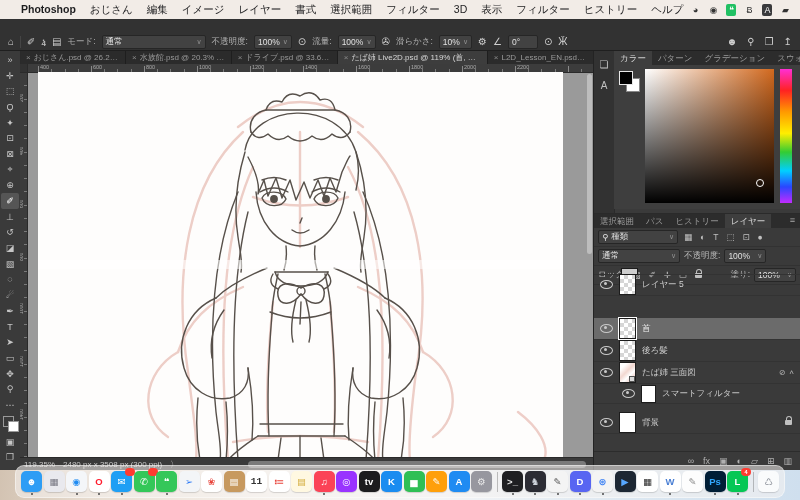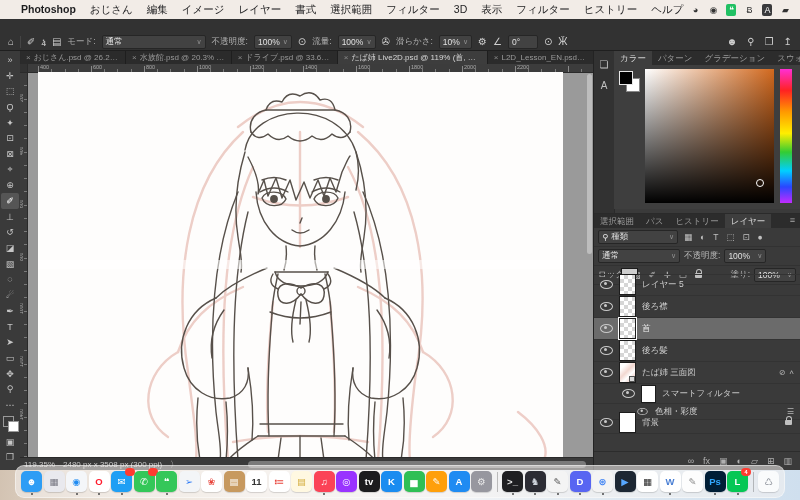--- a/index.html
+++ b/index.html
@@ -468,25 +468,20 @@
 
         <div class="llist">
           <div class="partial">
               <span class="pthumb"></span>
             </div>
           <div class="lrow" style="top:6px">
             <span class="eye"></span>
             <span class="thumb"></span>
             <span class="lname">レイヤー 5</span>
           </div>
-          <div class="lrow" style="top:28px">
-            <span class="eye"></span>
-            <span class="thumb"></span>
-            <span class="lname">後ろ襟</span>
-          </div>
           <div class="lrow active" style="top:50px">
             <span class="eye"></span>
             <span class="thumb sel-th"></span>
             <span class="lname">首</span>
           </div>
           <div class="lrow" style="top:72px">
             <span class="eye"></span>
             <span class="thumb"></span>
             <span class="lname">後ろ髪</span>
           </div>
@@ -497,27 +492,20 @@
             <span class="rgroup">
               <span>⊘</span>
               <span>˄</span>
             </span>
           </div>
           <div class="lrow indent1" style="top:116px;height:20px">
             <span class="eye"></span>
             <span class="thumb white" style="height:16px;width:13px"></span>
             <span class="lname">スマートフィルター</span>
           </div>
-          <div class="lrow indent2" style="top:136px;height:16px">
-            <span class="eye" style="transform:scale(0.8)"></span>
-            <span class="lname">色相・彩度</span>
-            <span class="rgroup">
-                <span>☰</span>
-              </span>
-          </div>
           <div class="lrow" style="top:144px">
             <span class="eye"></span>
             <span class="thumb white"></span>
             <span class="lname">背景</span>
             <span class="rgroup">
                 <span class="lock-css"></span>
               </span>
           </div>
         </div>
 
@@ -574,21 +562,21 @@
 
       </span>
       <span class="dicon" style="background: rgb(255, 255, 255); color: rgb(232, 69, 60);">
         <span class="dglyph">❀</span>
 
       </span>
       <span class="dicon" style="background: rgb(199, 153, 95); color: rgb(255, 255, 255);">
         <span class="dglyph">▤</span>
 
       </span>
-      <span class="dicon" style="background: rgb(255, 255, 255); color: rgb(51, 51, 51);">
+      <span class="dicon" style="background: rgb(255, 255, 255); color: rgb(51, 51, 51); font-family: Liberation Mono, monospace;">
         <span class="dglyph">11</span>
 
       </span>
       <span class="dicon" style="background: rgb(255, 255, 255); color: rgb(232, 69, 60);">
         <span class="dglyph">≔</span>
 
       </span>
       <span class="dicon" style="background: rgb(255, 248, 225); color: rgb(216, 178, 74);">
         <span class="dglyph">▤</span>
 

